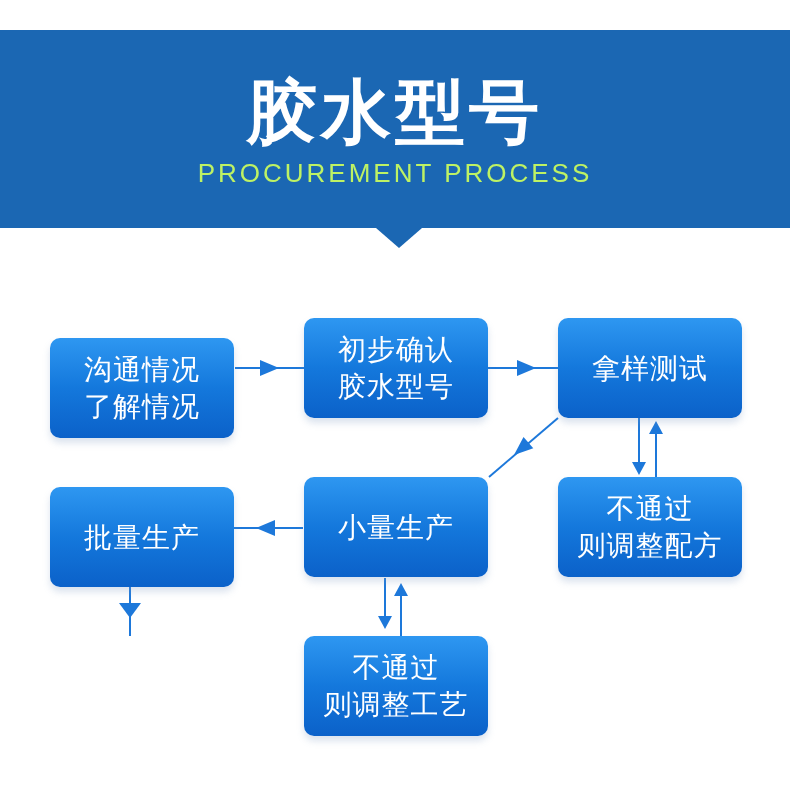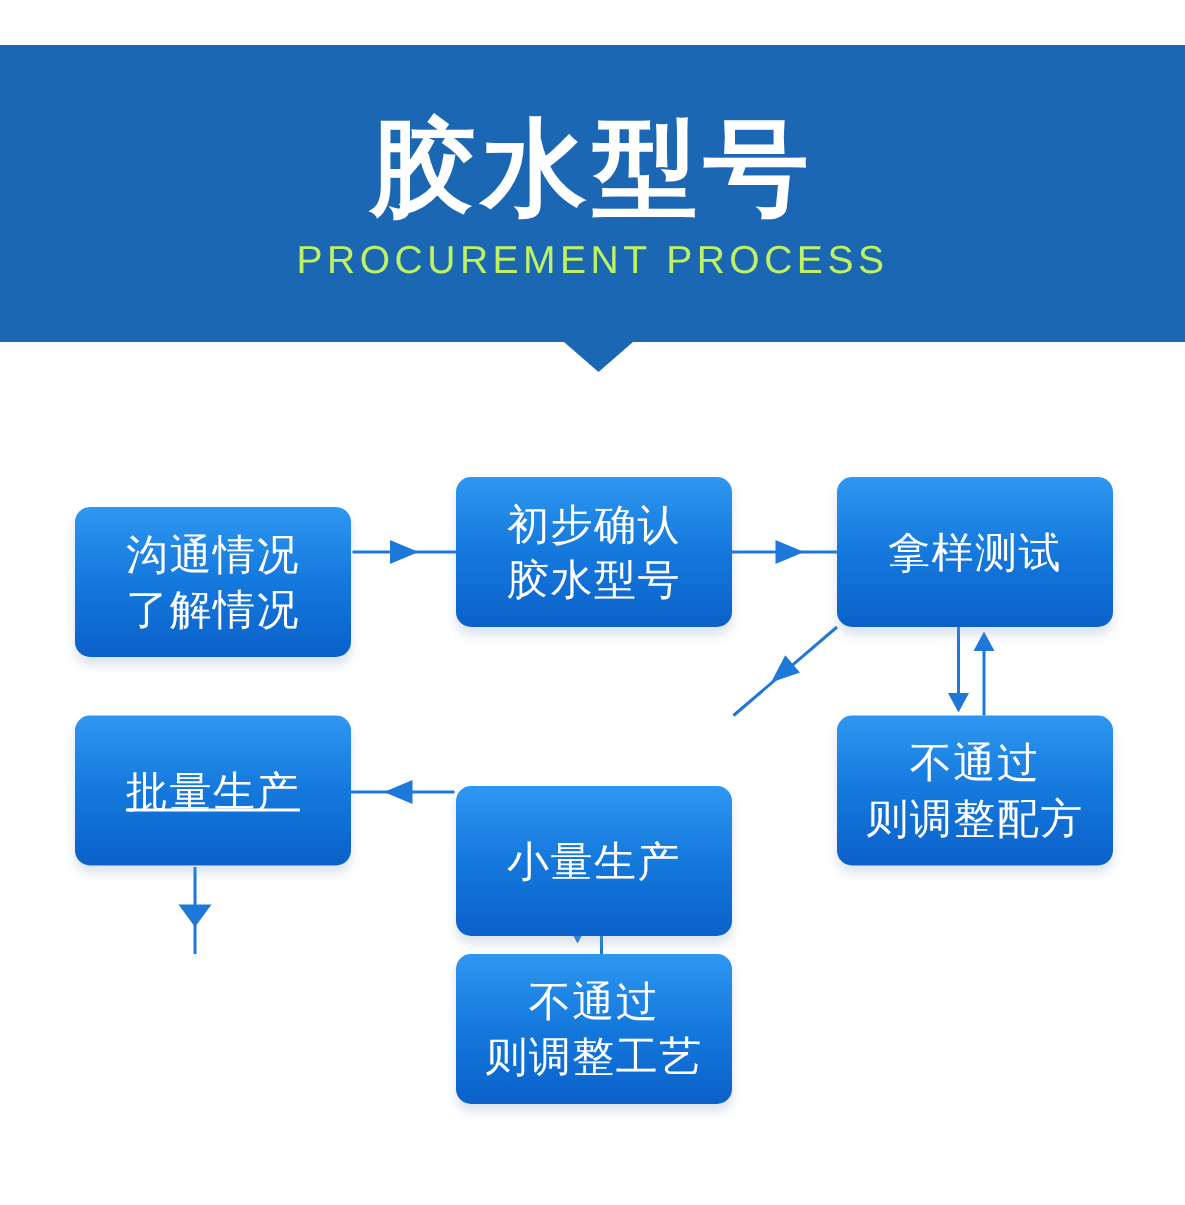--- a/index.html
+++ b/index.html
@@ -30,22 +30,22 @@
   .node{
     position:absolute;width:184px;height:100px;border-radius:10px;
     background:linear-gradient(180deg,#2e97f1 0%,#1478dc 50%,#0b61c9 100%);
     color:#ffffff;font-size:28px;line-height:37px;letter-spacing:1px;
     display:flex;align-items:center;justify-content:center;text-align:center;
     white-space:pre-line;box-shadow:0 5px 7px rgba(125,155,195,0.28);
   }
   .n0{left:50px;top:318px;margin-top:20px;}
   .n1{left:304px;top:318px;}
   .n2{left:558px;top:318px;}
-  .n3{left:50px;top:477px;text-decoration:underline;}
-  .n4{left:304px;top:477px;margin-top:47px;}
+  .n3{left:50px;top:487px;}
+  .n4{left:304px;top:477px;}
   .n5{left:558px;top:477px;}
   .n6{left:50px;top:636px;}
   .n7{left:304px;top:636px;}
   .edge line{stroke:#1d78da;stroke-width:2;}
   .edge polygon{fill:#1d78da;}
 </style>
 </head>
 <body>
 
 <div class="hero">

